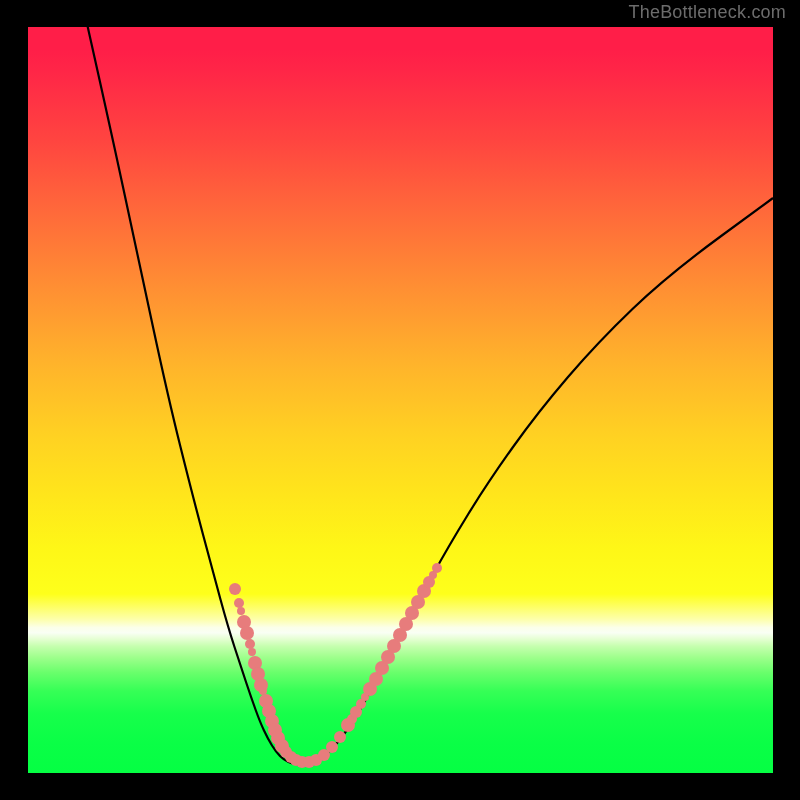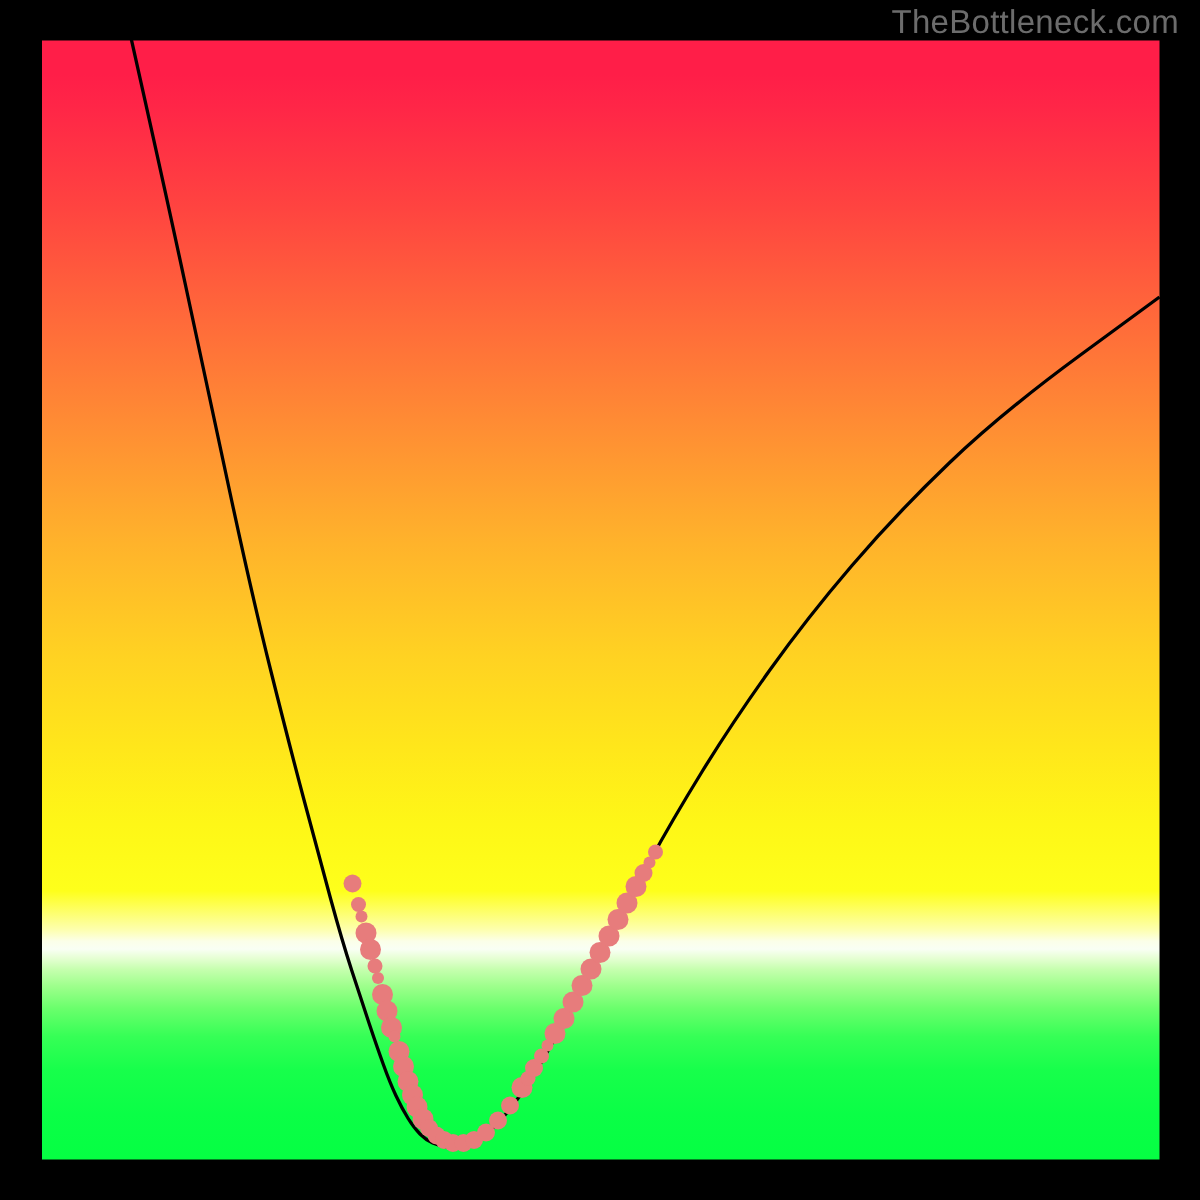--- a/index.html
+++ b/index.html
@@ -17,21 +17,21 @@
     top: 0;
     width: 800px;
     height: 800px;
     background: #000;
   }
   .watermark {
     position: absolute;
     top: 2px;
     right: 14px;
     color: #6c6c6c;
-    font-size: 22px;
+    font-size: 18px;
     font-weight: 400;
     z-index: 30;
     letter-spacing: 0.2px;
   }
   .plot {
     position: absolute;
     left: 28px;
     top: 27px;
     width: 745px;
     height: 746px;

